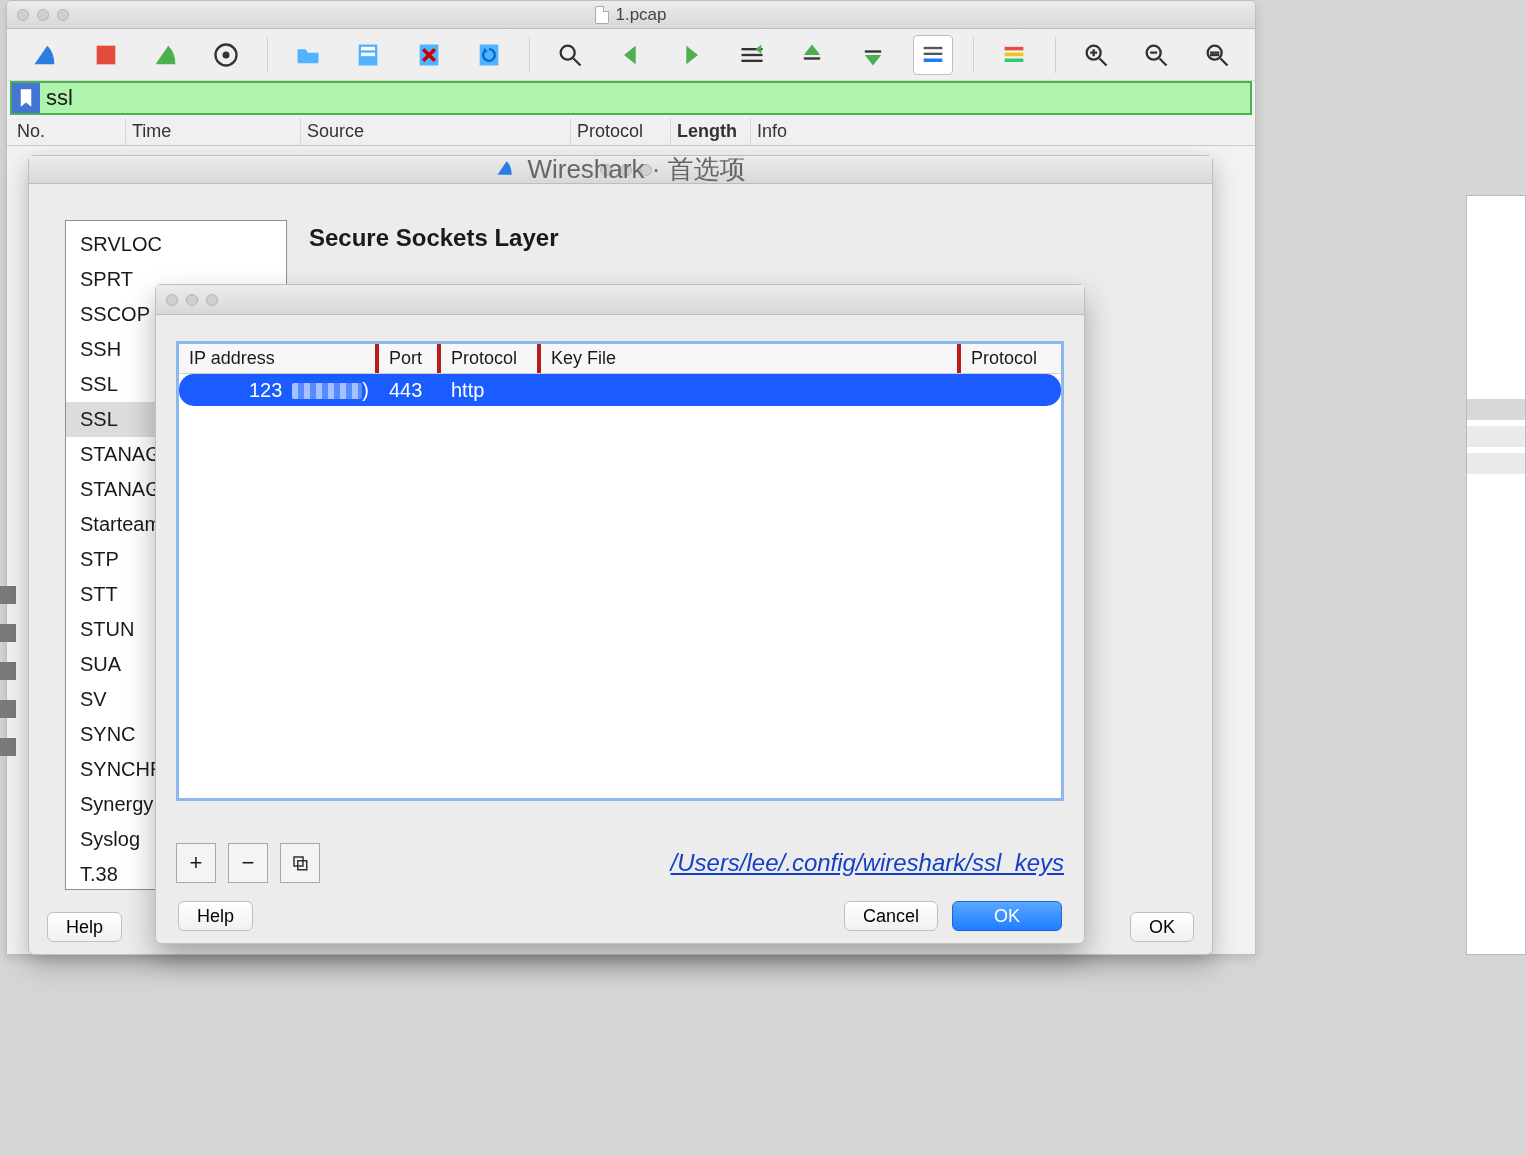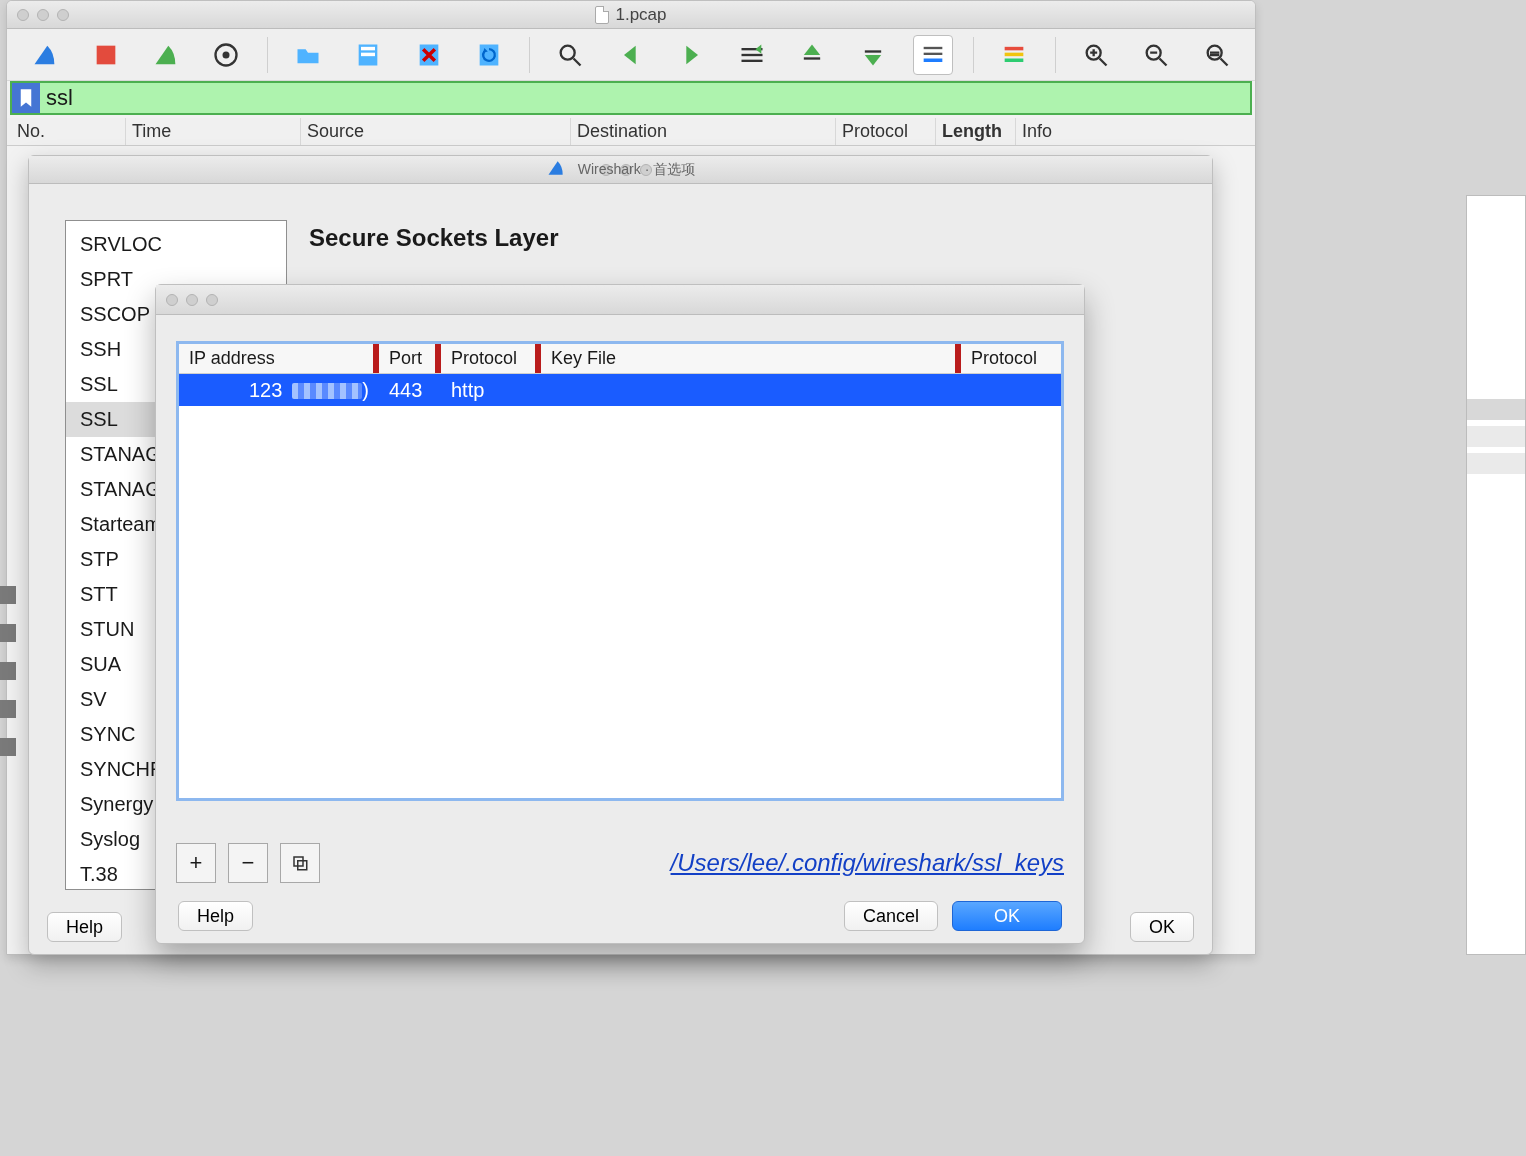--- a/index.html
+++ b/index.html
@@ -121,21 +121,21 @@
 
   
   .prefs-dialog {
     position:absolute; left:28px; top:155px;
     width:1185px; height:800px;
     background:#ececec; border:1px solid #bfbfbf;
     border-radius:6px; box-shadow:0 10px 24px rgba(0,0,0,.25);
   }
   .prefs-dialog .titlebar { justify-content:center; }
   .prefs-dialog .fin-icon svg{ width:20px;height:20px; }
-  .prefs-dialog .dlg-title { font-size:14px; color:#666; margin-left:6px;}
+  .prefs-dialog .dlg-title { font-size:26px; color:#666; margin-left:6px;}
   .prefs-body {
     position:absolute; left:0; right:0; top:58px; bottom:62px;
   }
   .proto-list {
     position:absolute; left:36px; top:6px;
     width:222px; height:670px;
     background:#fff; border:1px solid #8f8f8f;
     overflow:hidden;
   }
   .proto-list ul { list-style:none; padding:6px 0 0 14px; font-size:20px; }
@@ -189,29 +189,29 @@
     border:3px solid #8db8ef;
     height:460px;
     position:relative;
   }
   .ssl-thead {
     display:flex; height:30px; align-items:center;
     font-size:18px; border-bottom:1px solid #cfcfcf;
     background:#f7f7f7;
   }
   .ssl-thead span {
-    padding:0 10px; border-right:6px solid #b91c1c;
+    padding:0 10px; border-right:4px solid #b91c1c;
     height:100%; display:flex; align-items:center;
   }
   .ssl-thead .t1{width:200px;} .ssl-thead .t2{width:62px;}
   .ssl-thead .t3{width:100px;} .ssl-thead .t4{flex:1;}
   .ssl-thead .t5{width:100px;border:none;}
   .ssl-row {
     display:flex; height:32px; align-items:center;
-    background:#1a5cff; color:#fff; font-size:20px;
+    background:#1a5cff; color:#fff; font-size:20px;border-radius:15px;
   }
   .ssl-row span { padding:0 10px; overflow:hidden; white-space:nowrap; }
   .ssl-row .t1{width:200px;text-align:right;}
   .ssl-row .t2{width:62px;} .ssl-row .t3{width:100px;}
   .ssl-row .t4{flex:1;} .ssl-row .t5{width:100px;}
   .blur {
     display:inline-block; height:16px; width:70px;
     background: repeating-linear-gradient(90deg,#a3c2ff 0 6px,#5a8aff 6px 12px);
     vertical-align:middle; border-radius:2px;
   }
@@ -390,21 +390,20 @@
           <path d="M2 0h12v20l-6-5-6 5Z"></path>
         </svg>
     </div>
     <input class="filter-input" value="ssl" style="">
   </div>
 
   <div class="col-header">
     <span class="c1">No.</span>
     <span class="c2">Time</span>
     <span class="c3">Source</span>
-    <span class="c4">Destination</span>
     <span class="c5">Protocol</span>
     <span class="c6">Length</span>
     <span class="c7">Info</span>
   </div>
 </div>
 
 <div class="side-panel">
   <div class="row">Serve</div>
   <div class="row">chang</div>
   <div class="row"> Spec</div>

